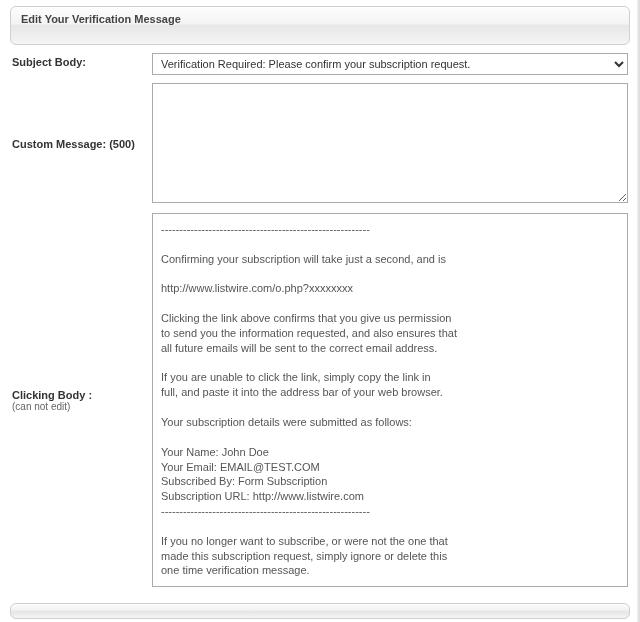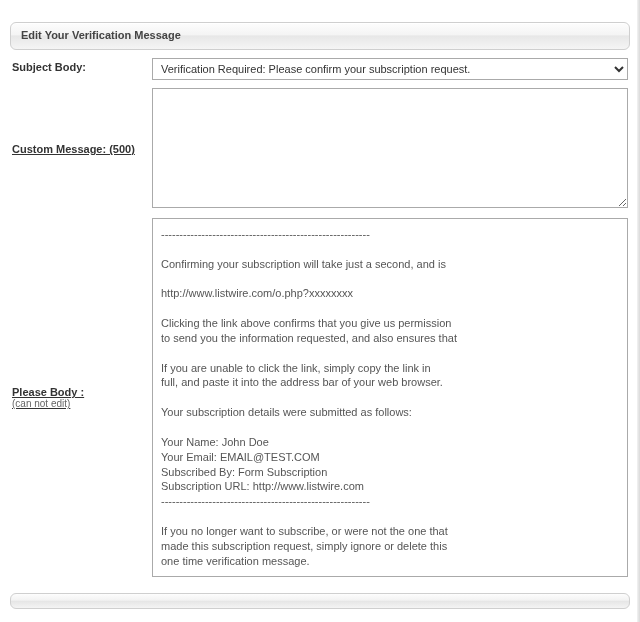--- a/index.html
+++ b/index.html
@@ -11,48 +11,47 @@
     color: #333;
     background: #fff;
     width: 640px;
   }
   .page {
     padding: 6px 10px 10px 10px;
     width: 640px;
   }
   .panel-header {
     position: relative;
-    height: 28px;
+    height: 39px;
     line-height: 24px;
     padding: 0 10px;
     font-weight: bold;
     color: #444;
     background: linear-gradient(to bottom, #fdfdfd 0%, #f4f4f4 45%, #e7e7e7 50%, #f5f5f5 100%);
     border: 1px solid #cfcfcf;
     border-radius: 6px;
     box-shadow: 0 1px 0 #fff inset;
-    margin-top: 16px;
   }
   .form-area {
     padding: 8px 2px 2px 2px;
   }
   .row {
     display: flex;
     align-items: flex-start;
     margin-bottom: 8px;
   }
   .label-col {
     width: 140px;
     flex: 0 0 140px;
     padding-top: 3px;
     padding-right: 6px;
     color: #333;
     font-weight: bold;
   }
-  .row.centered .label-col { align-self: center; padding-top: 0; text-decoration: underline; }
+  .row.centered .label-col { align-self: center; padding-top: 0; }
   .label-sub {
     display: block;
     font-weight: normal;
     font-size: 10px;
     color: #666;
     margin-top: 0;
   }
   .field-col {
     flex: 1 1 auto;
   }
@@ -131,33 +130,34 @@
 
     <div class="row centered">
       <div class="label-col">Custom Message: (500)</div>
       <div class="field-col">
         <textarea class="custom-msg" style=""></textarea>
       </div>
     </div>
 
     <div class="row centered">
       <div class="label-col">
-        <span>Please Body :</span>
+        <span>Clicking Body :</span>
         <span class="label-sub">(can not edit)</span>
       </div>
       <div class="field-col">
         <div class="body-box" id="body-box">
             <div class="bline">---------------------------------------------------------</div>
             <div class="bline">&nbsp;</div>
             <div class="bline">Confirming your subscription will take just a second, and is</div>
             <div class="bline">&nbsp;</div>
             <div class="bline">http://www.listwire.com/o.php?xxxxxxxx</div>
             <div class="bline">&nbsp;</div>
             <div class="bline">Clicking the link above confirms that you give us permission</div>
             <div class="bline">to send you the information requested, and also ensures that</div>
+            <div class="bline">all future emails will be sent to the correct email address.</div>
             <div class="bline">&nbsp;</div>
             <div class="bline">If you are unable to click the link, simply copy the link in</div>
             <div class="bline">full, and paste it into the address bar of your web browser.</div>
             <div class="bline">&nbsp;</div>
             <div class="bline">Your subscription details were submitted as follows:</div>
             <div class="bline">&nbsp;</div>
             <div class="bline">Your Name: John Doe</div>
             <div class="bline">Your Email: EMAIL@TEST.COM</div>
             <div class="bline">Subscribed By: Form Subscription</div>
             <div class="bline">Subscription URL: http://www.listwire.com</div>

